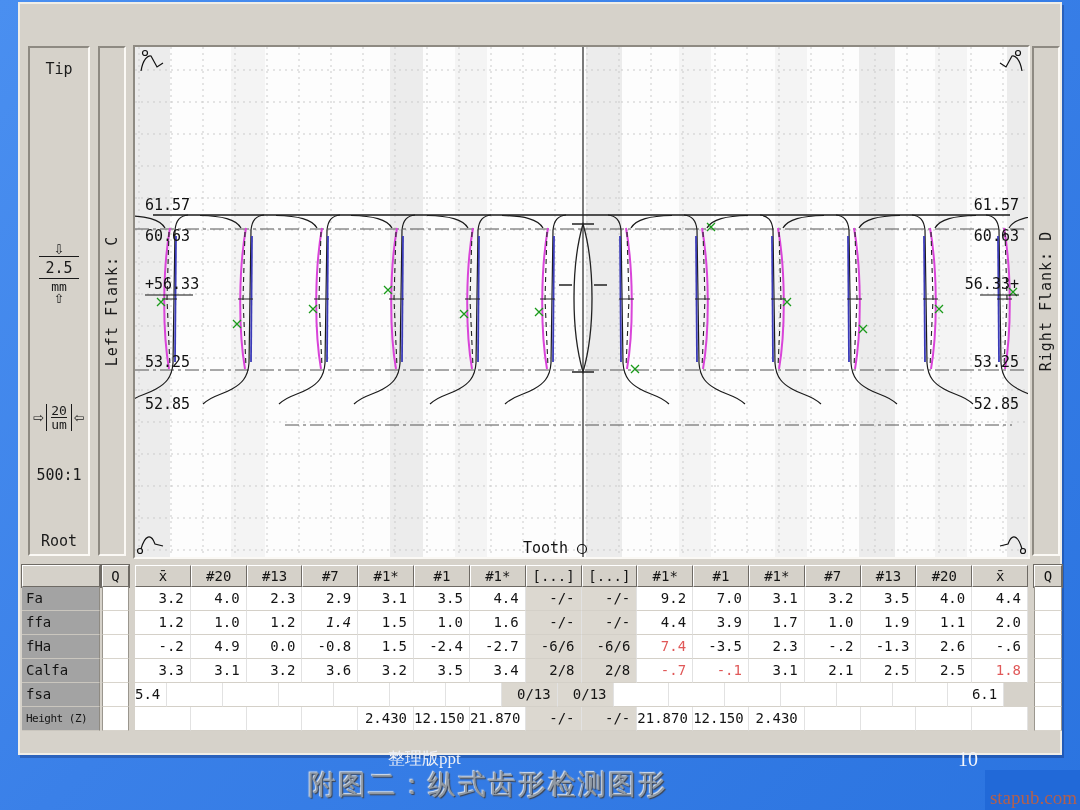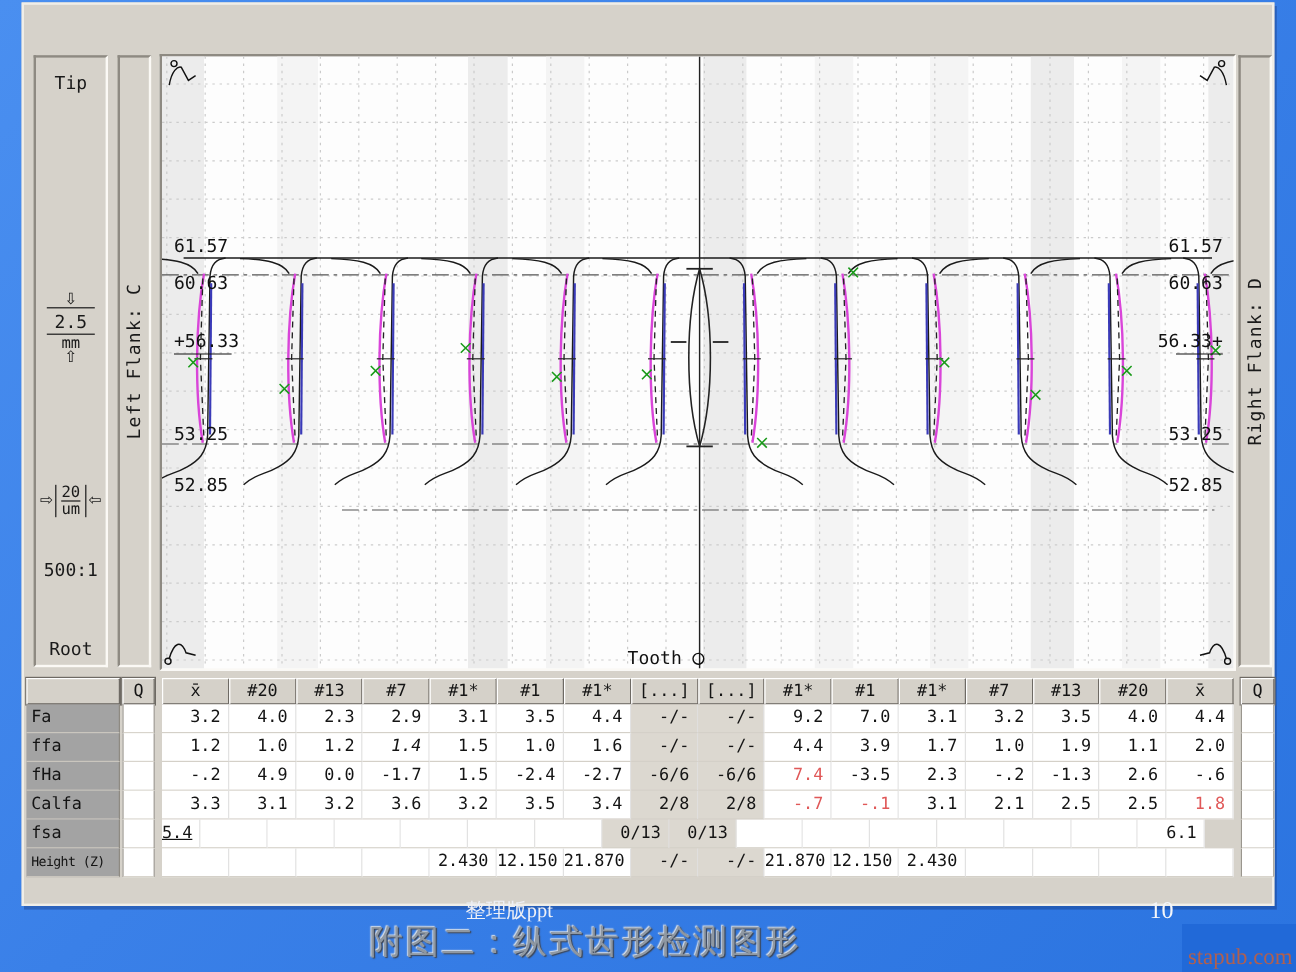--- a/index.html
+++ b/index.html
@@ -335,21 +335,21 @@
         <div class="dcell" style="width: 55.8125px; height: 24px;">1.1</div>
         <div class="dcell" style="width: 55.8125px; height: 24px;">2.0</div>
       </div>
       <div class="tcell qbody" style="left:1014px;top:607px;width:28px;height:24px;"></div>
       <div class="tcell rowlabel" style="left:2px;top:631px;width:78px;height:24px;">fHa</div>
       <div class="tcell qbody" style="left:82px;top:631px;width:27px;height:24px;"></div>
       <div class="datarow" style="left:115px;top:631px;width:893px;height:24px;">
         <div class="dcell" style="width: 55.8125px; height: 24px;">-.2</div>
         <div class="dcell" style="width: 55.8125px; height: 24px;">4.9</div>
         <div class="dcell" style="width: 55.8125px; height: 24px;">0.0</div>
-        <div class="dcell" style="width: 55.8125px; height: 24px;">-1.7</div>
+        <div class="dcell" style="width: 55.8125px; height: 24px;">-0.8</div>
         <div class="dcell" style="width: 55.8125px; height: 24px;">1.5</div>
         <div class="dcell" style="width: 55.8125px; height: 24px;">-2.4</div>
         <div class="dcell" style="width: 55.8125px; height: 24px;">-2.7</div>
         <div class="dcell gray" style="width: 55.8125px; height: 24px;">-6/6</div>
         <div class="dcell gray" style="width: 55.8125px; height: 24px;">-6/6</div>
         <div class="dcell red" style="width: 55.8125px; height: 24px;">7.4</div>
         <div class="dcell" style="width: 55.8125px; height: 24px;">-3.5</div>
         <div class="dcell" style="width: 55.8125px; height: 24px;">2.3</div>
         <div class="dcell" style="width: 55.8125px; height: 24px;">-.2</div>
         <div class="dcell" style="width: 55.8125px; height: 24px;">-1.3</div>
@@ -374,21 +374,21 @@
         <div class="dcell" style="width: 55.8125px; height: 24px;">3.1</div>
         <div class="dcell" style="width: 55.8125px; height: 24px;">2.1</div>
         <div class="dcell" style="width: 55.8125px; height: 24px;">2.5</div>
         <div class="dcell" style="width: 55.8125px; height: 24px;">2.5</div>
         <div class="dcell red" style="width: 55.8125px; height: 24px;">1.8</div>
       </div>
       <div class="tcell qbody" style="left:1014px;top:655px;width:28px;height:24px;"></div>
       <div class="tcell rowlabel" style="left:2px;top:679px;width:78px;height:24px;">fsa</div>
       <div class="tcell qbody" style="left:82px;top:679px;width:27px;height:24px;"></div>
       <div class="datarow" style="left:115px;top:679px;width:893px;height:24px;">
-        <div class="dcell" style="width: 32px; height: 24px; text-decoration: underline;">5.4</div>
+        <div class="dcell" style="width: 32px; height: 24px;">5.4</div>
         <div class="dcell" style="width: 55.8125px; height: 24px;"></div>
         <div class="dcell" style="width: 55.8125px; height: 24px;"></div>
         <div class="dcell" style="width: 55.8125px; height: 24px;"></div>
         <div class="dcell" style="width: 55.8125px; height: 24px;"></div>
         <div class="dcell" style="width: 55.8125px; height: 24px;"></div>
         <div class="dcell" style="width: 55.8125px; height: 24px;"></div>
         <div class="dcell gray" style="width: 55.8125px; height: 24px;">0/13</div>
         <div class="dcell gray" style="width: 55.8125px; height: 24px;">0/13</div>
         <div class="dcell" style="width: 55.8125px; height: 24px;"></div>
         <div class="dcell" style="width: 55.8125px; height: 24px;"></div>

